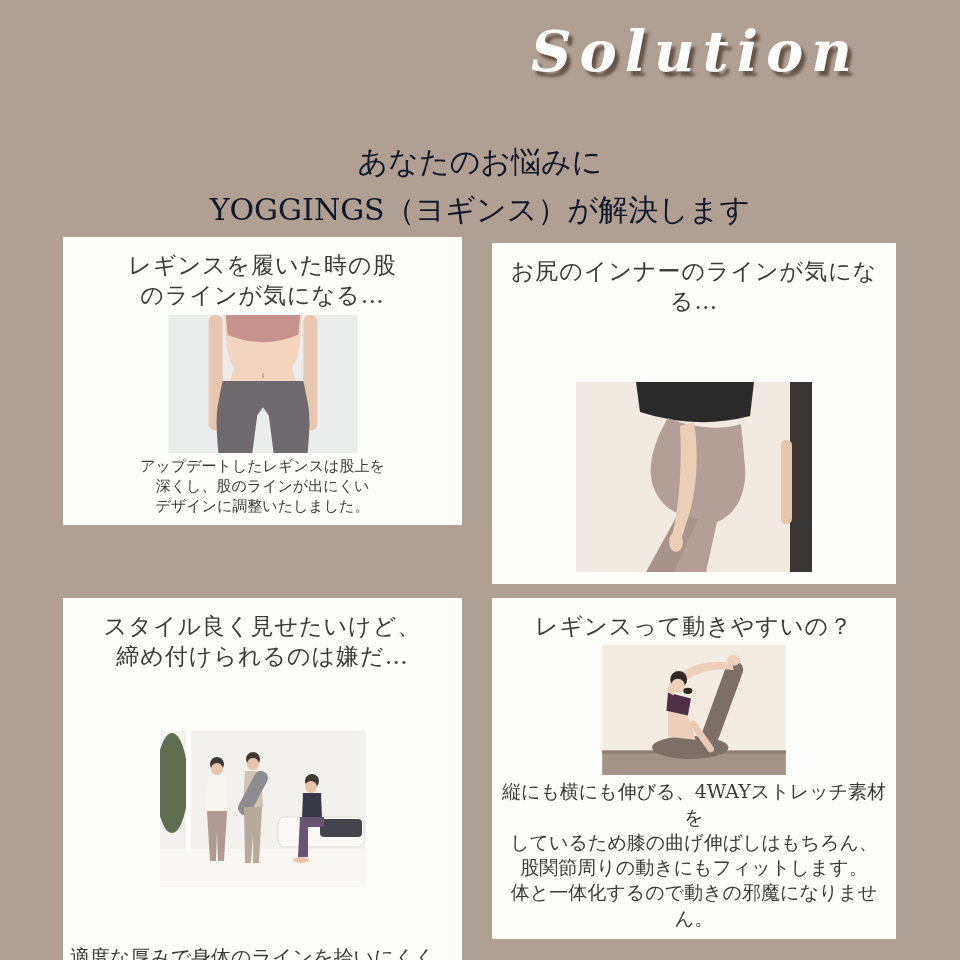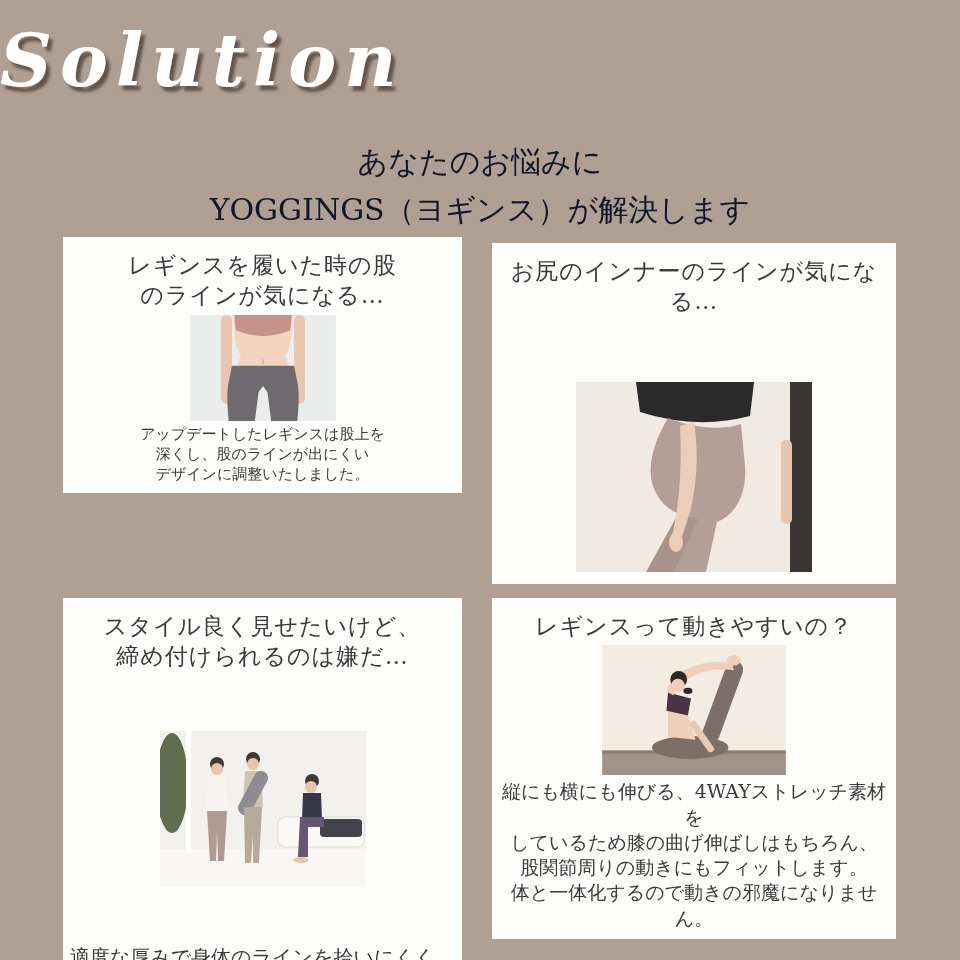--- a/index.html
+++ b/index.html
@@ -5,43 +5,43 @@
   html,body{margin:0;padding:0;}
   body{
     width:960px;height:960px;
     background:#b0a094;
     font-family:"DejaVu Serif","Liberation Serif",serif;
     overflow:hidden;
   }
   .canvas{position:relative;width:960px;height:960px;}
   .title{
     position:absolute;top:18px;left:0;width:860px;
-    text-align:left;
-    font-size:72px;font-style:italic;font-weight:bold;
+    text-align:right;
+    font-size:56px;font-style:italic;font-weight:bold;
     color:#ffffff;
     letter-spacing:8px;
     text-shadow:4px 5px 3px rgba(88,72,60,0.85);
   }
   .subtitle{
     position:absolute;top:138px;left:0;width:960px;
     text-align:center;
     font-size:30px;color:#0f172a;
     line-height:1.6;
     white-space:pre-line;
   }
   .card{
     position:absolute;
     background:#fdfdfb;
     box-sizing:border-box;
     padding:13px 6px 8px 6px;
     display:flex;flex-direction:column;align-items:center;
     justify-content:space-between;
     overflow:hidden;
   }
-  .card-1{left:63px;top:237px;width:399px;height:256px;}
+  .card-1{left:63px;top:237px;width:399px;height:288px;}
   .card-2{left:492px;top:243px;width:404px;height:341px;}
   .card-3{left:63px;top:598px;width:399px;height:436px;}
   .card-4{left:492px;top:598px;width:404px;height:341px;}
   .card-heading{
     font-size:23px;color:#3a3a3a;text-align:center;
     line-height:1.32;white-space:pre-line;letter-spacing:1px;
   }
   .card-desc{
     font-size:15px;color:#3a3a3a;text-align:center;
     line-height:1.33;white-space:pre-line;

